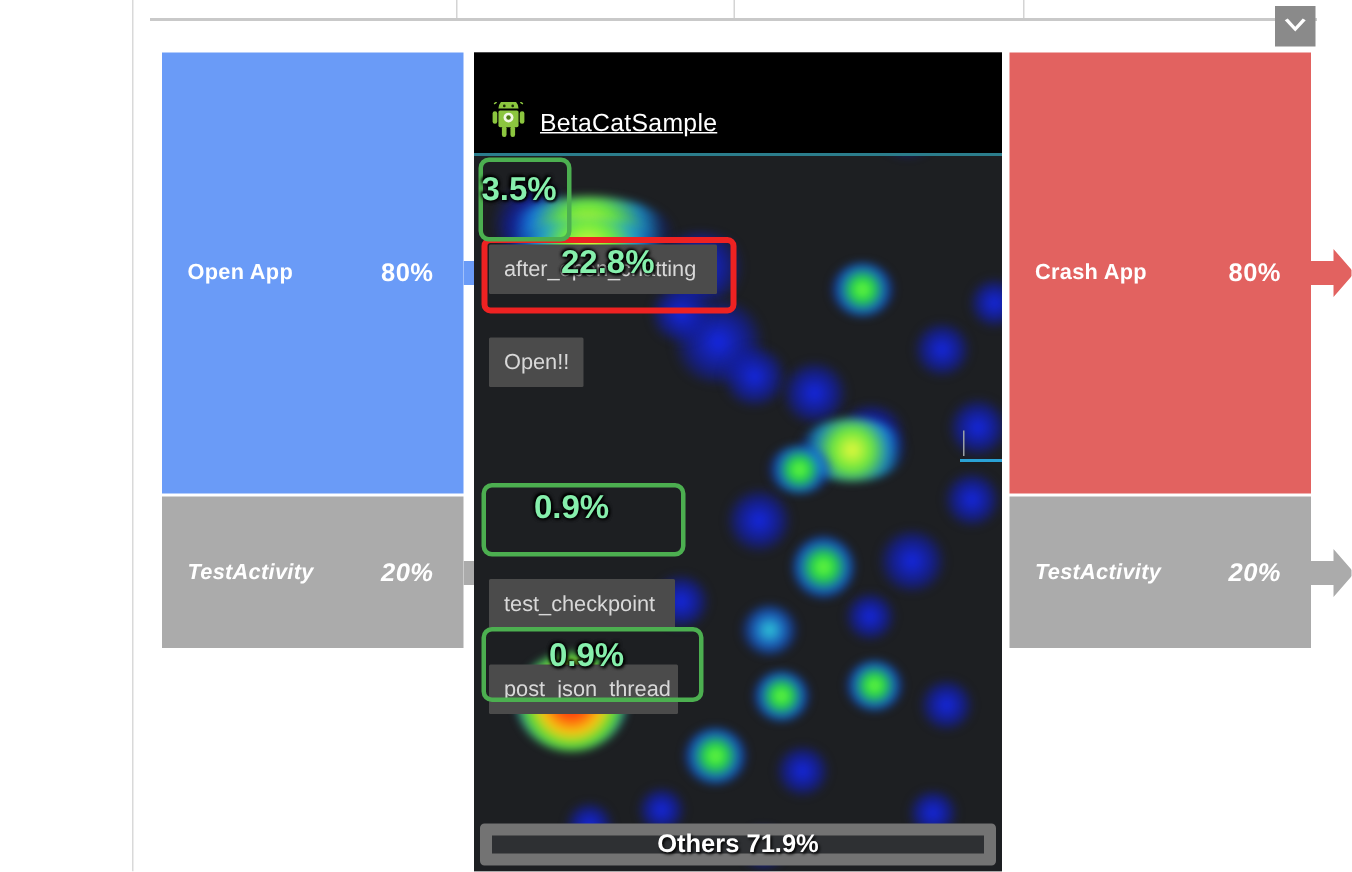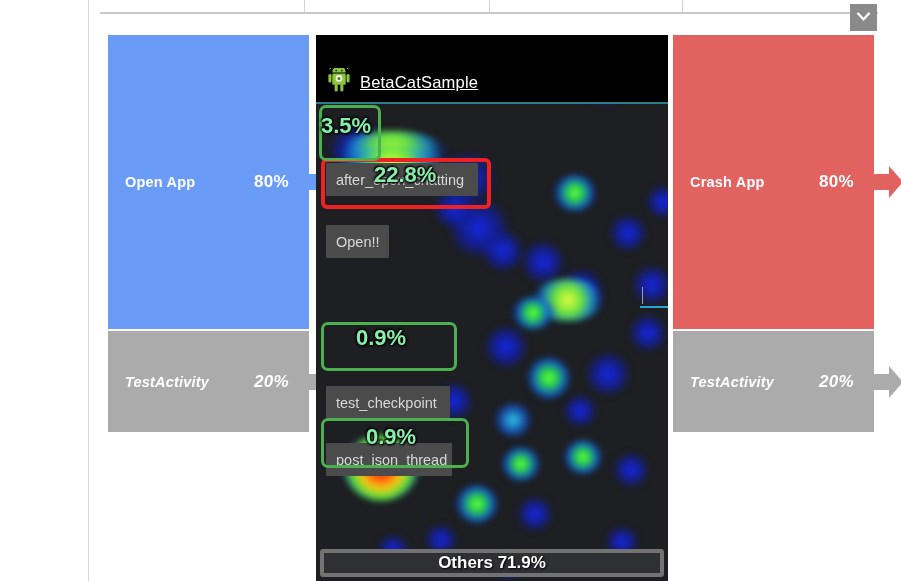--- a/index.html
+++ b/index.html
@@ -165,21 +165,21 @@
   #input-focus .caret{
     position:absolute;left:2px;top:1px;width:1px;height:17px;background:#9aa0a6;
   }
   #input-focus .bar{
     position:absolute;left:0;bottom:0;width:84px;height:2px;background:#2aa2d6;
   }
 
   #others-bar{
     position:absolute;left:4px;bottom:4px;width:344px;height:28px;
     background:#2e3033;
-    border:4px solid #737373;
+    border:8px solid #737373;
     border-radius:3px;
     box-sizing:border-box;
     display:flex;align-items:center;justify-content:center;
     color:#ffffff;font-size:17px;font-weight:bold;
     z-index:8;
     text-shadow:1px 1px 2px #000;
   }
 </style>
 </head>
 <body>

